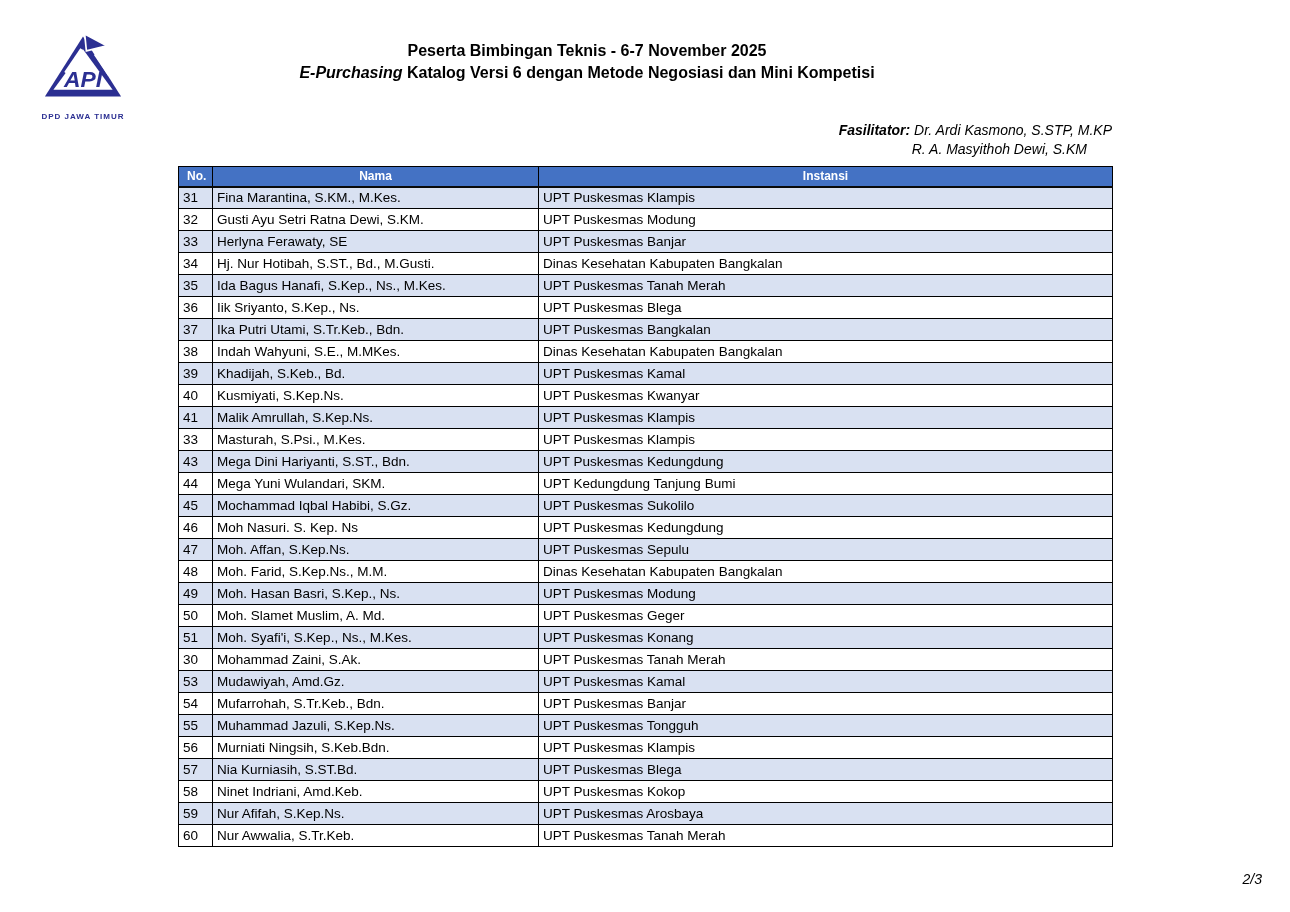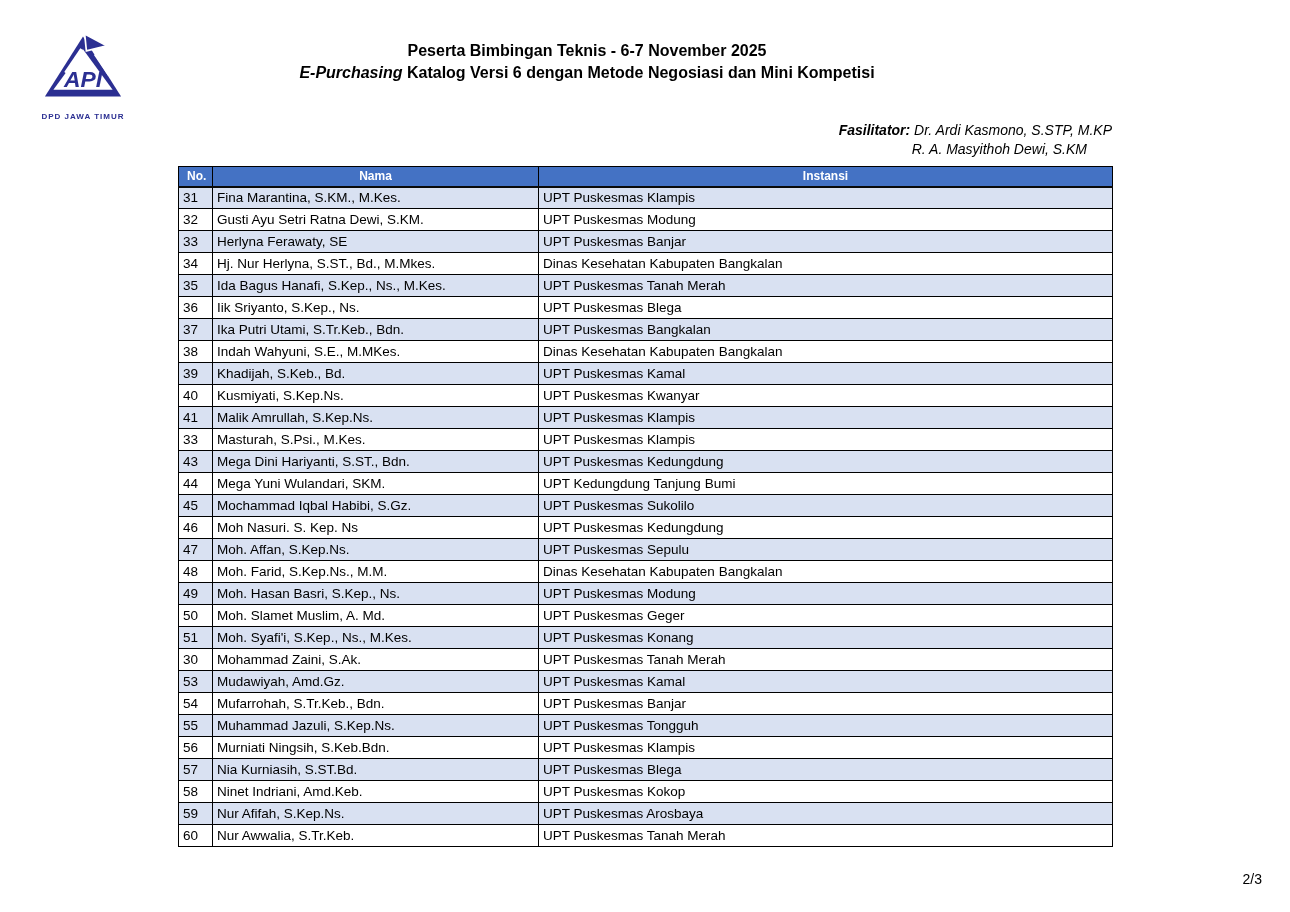--- a/index.html
+++ b/index.html
@@ -60,20 +60,21 @@
   table.participants td.num { text-align:left; padding-right:3px; }
   table.participants tr.alt td { background:#d9e1f2; }
   col.c-no { width:34px; }
   col.c-nama { width:326px; }
   col.c-instansi { width:574px; }
 
   
   .page-number {
     position:absolute; top:871px; right:28px;
     font-size:14px;
+    font-style:italic;
   }
 </style>
 </head>
 <body>
 
 <div class="logo-wrap">
   <svg width="82" height="66" viewBox="0 0 96 78">
 
     <polygon points="48,3 93,74 3,74" fill="#2b2f92"></polygon>
     <polygon points="48,18 83,66 13,66" fill="#ffffff"></polygon>
@@ -123,21 +124,21 @@
       <td>Gusti Ayu Setri Ratna Dewi, S.KM.</td>
       <td>UPT Puskesmas Modung</td>
     </tr>
       <tr class="alt">
       <td class="num">33</td>
       <td>Herlyna Ferawaty, SE</td>
       <td>UPT Puskesmas Banjar</td>
     </tr>
       <tr>
       <td class="num">34</td>
-      <td>Hj. Nur Herlyna, S.ST., Bd., M.Mkes.</td>
+      <td>Hj. Nur Hotibah, S.ST., Bd., M.Gusti.</td>
       <td>Dinas Kesehatan Kabupaten Bangkalan</td>
     </tr>
       <tr class="alt">
       <td class="num">35</td>
       <td>Ida Bagus Hanafi, S.Kep., Ns., M.Kes.</td>
       <td>UPT Puskesmas Tanah Merah</td>
     </tr>
       <tr>
       <td class="num">36</td>
       <td>Iik Sriyanto, S.Kep., Ns.</td>

